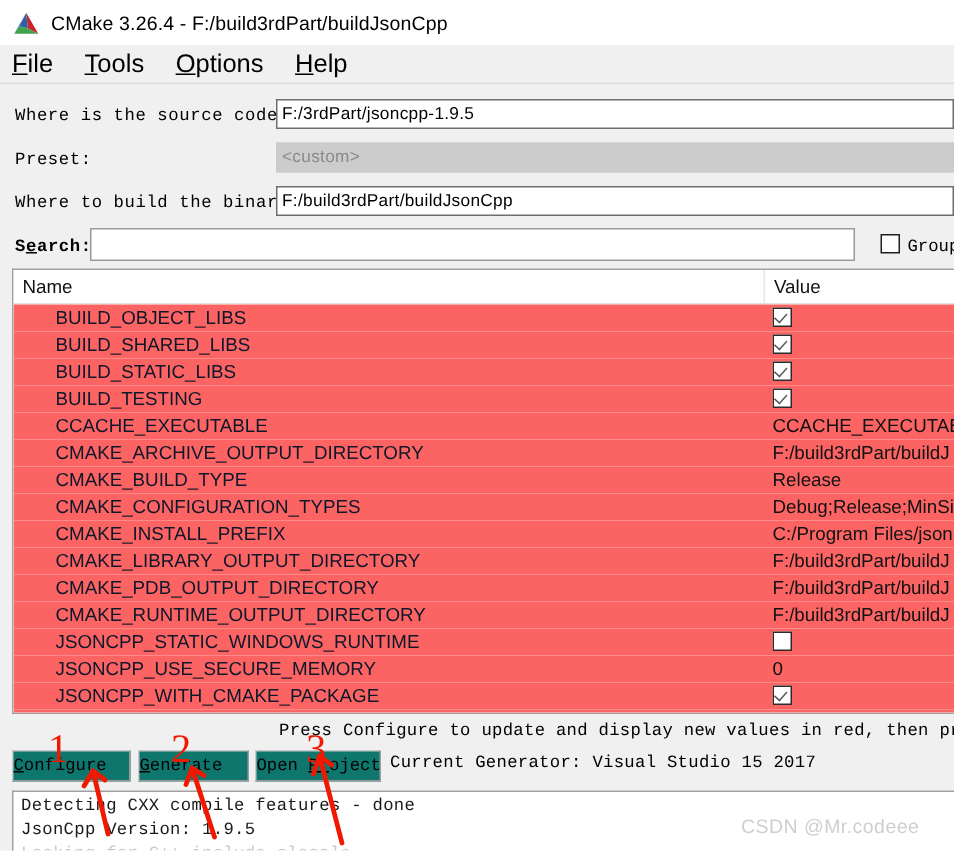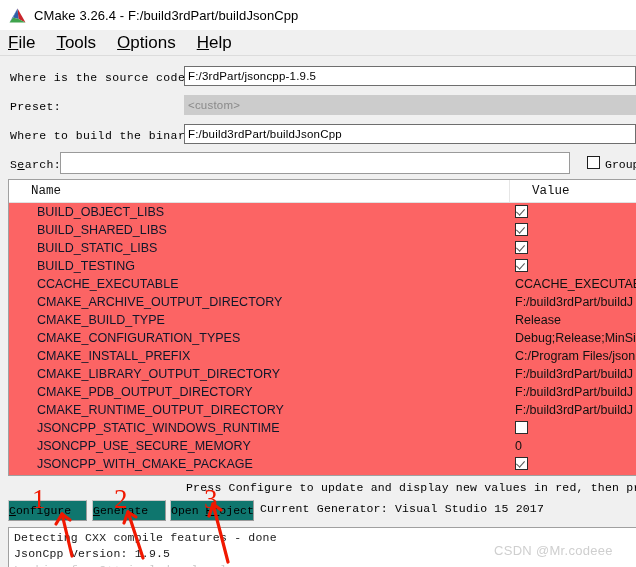--- a/index.html
+++ b/index.html
@@ -146,24 +146,24 @@
     position: relative;
     height: 22px;
     background: #ffffff;
     border-bottom: 1px solid #e1e1e1;
   }
   .th {
     position: absolute;
     top: 0;
     height: 22px;
     line-height: 22px;
-    font-family: Liberation Mono, monospace;
+    font-family: Liberation Sans, sans-serif;
     font-size: 12.5px;
     color: #111;
-    padding-left: 22px;
+    padding-left: 6px;
     box-sizing: border-box;
     white-space: nowrap;
   }
   .th-name { left: 0; width: 500px; }
   .th-value { left: 500px; width: 132px; border-left: 1px solid #e6e6e6; }
 
   .table-body {
     position: relative;
     background: #ffffff;
   }
@@ -339,21 +339,21 @@
   <div class="form">
     <div class="row-label" style="left:10px; top:15px;">Where is the source code:</div>
     <div class="field" style="left:184px; top:10px; width:452px; height:20px;">F:/3rdPart/jsoncpp-1.9.5</div>
 
     <div class="row-label" style="left:10px; top:44px;">Preset:</div>
     <div class="field disabled" style="left:184px; top:39px; width:452px; height:20px;">&lt;custom&gt;</div>
 
     <div class="row-label" style="left:10px; top:73px;">Where to build the binaries:</div>
     <div class="field" style="left:184px; top:68px; width:452px; height:20px;">F:/build3rdPart/buildJsonCpp</div>
 
-    <div class="row-label" style="left:10px; top:102px;"><span>S</span><span class="mnem">e</span><span>arch:</span></div>
+    <div class="row-label" style="left:10px; top:102px;font-weight:bold;"><span>S</span><span class="mnem">e</span><span>arch:</span></div>
     <div class="field plain" style="left:60px; top:96px; width:510px; height:22px;" placeholder=""></div>
 
     <div class="grouped-box" style="left:587px; top:100px;"></div>
     <div class="grouped-label" style="left:605px; top:102px;">Group</div>
   </div>
 
   <div class="table-wrap">
     <div class="table-head">
       <div class="th th-name">Name</div>
       <div class="th th-value">Value</div>

